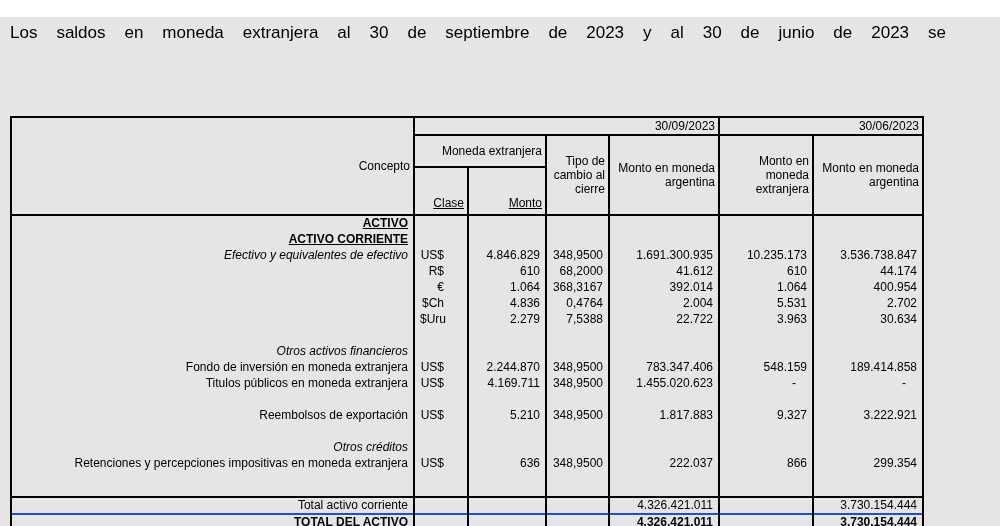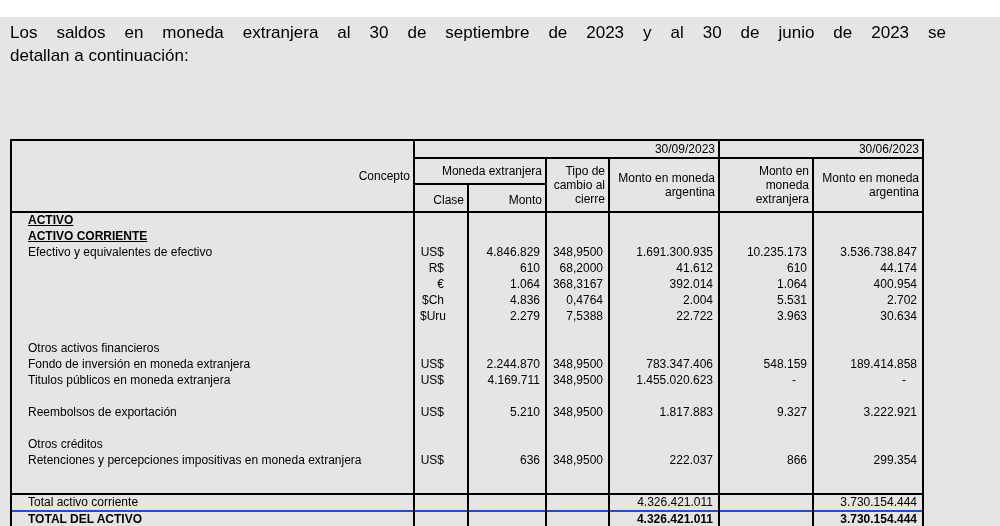--- a/index.html
+++ b/index.html
@@ -45,52 +45,51 @@
   thead th {
     font-weight: normal;
     text-align: right;
     vertical-align: middle;
     line-height: 14px;
     padding: 1px 3px;
     border-top: 2px solid #000;
     border-bottom: 2px solid #000;
   }
   tr.h1 th { height: 18px; }
-  tr.h2 th.hme { height: 26px; }
-  tr.h3 th { height: 28px; vertical-align: bottom; padding-bottom: 4px; }
+  tr.h2 th.hme { height: 32px; }
+  tr.h3 th { height: 48px; vertical-align: bottom; padding-bottom: 4px; text-decoration: underline; }
 
   
   tbody td {
     height: 16px;
     padding: 0 5px;
     line-height: 15px;
     white-space: nowrap;
     vertical-align: bottom;
   }
-  .c-concepto { text-align: left; padding-left: 16px; }
+  .c-concepto { text-align: right; padding-left: 16px; }
   .c-clase    { text-align: right; padding-right: 23px; }
   .c-num      { text-align: right; padding-right: 5px; }
   .c-dash     { padding-right: 16px; }
 
   tr.r-section .c-concepto { font-weight: bold; text-decoration: underline; }
-  tr.r-italic .c-concepto, tr.r-item-italic .c-concepto { }
+  tr.r-italic .c-concepto, tr.r-item-italic .c-concepto { font-style: italic; }
   tr.r-blank td { height: 16px; }
   tr.r-blank-lg td { height: 26px; }
   tr.r-total td { border-top: 2px solid #000; height: 16px; border-radius: 7px; }
   tr.r-grand td { border-top: 2px solid #1d4ed8; border-bottom: 6px double #000; font-weight: bold; height: 16px; }
   tr.r-stub td { height: 10px; }
 </style>
 </head>
 <body>
 
 <div class="page">
 
   <div class="intro">
     <div class="intro-l1">Los saldos en moneda extranjera al 30 de septiembre de 2023 y al 30 de junio de 2023 se</div>
-    <div class="intro-l2">detallan a continuación:</div>
   </div>
 
   <table class="fx">
     <colgroup>
       <col style="width:403px">
       <col style="width:54px">
       <col style="width:78px">
       <col style="width:63px">
       <col style="width:110px">
       <col style="width:94px">

